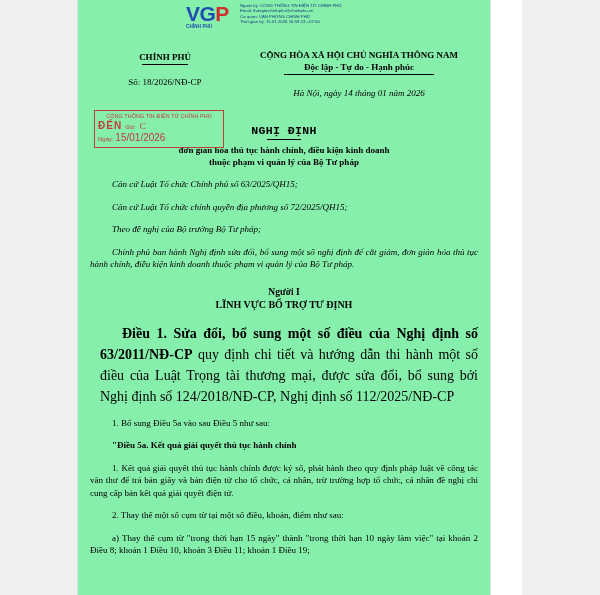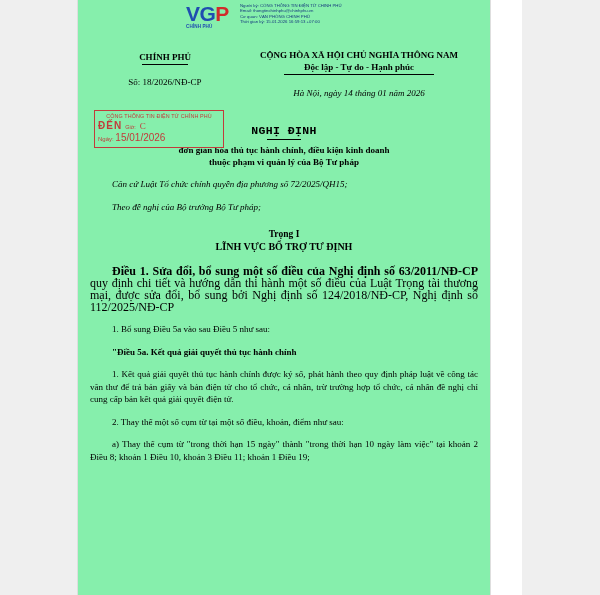--- a/index.html
+++ b/index.html
@@ -199,25 +199,26 @@
 
   .chuong {
     text-align: center;
     margin-top: 16px;
     font-weight: bold;
   }
   .chuong .c1 { font-size: 9.5px; }
   .chuong .c2 { font-size: 10px; line-height: 13px; margin-top: 1px; }
 
   .dieu {
-    font-size: 12px;
-    line-height: 12px;
+    font-size: 14px;
+    line-height: 21px;
     text-align: justify;
     margin-top: 12px;
     text-indent: 22px;
+    margin-left: 10px;
   }
   .dieu b { font-weight: bold; }
 </style>
 </head>
 <body>
 
 <div class="page">
   <div class="side-left"></div>
   <div class="side-right"></div>
 
@@ -263,26 +264,28 @@
       </div>
     </div>
 
     <div class="doc-title">
       <div class="nd">NGHỊ ĐỊNH</div>
       <div class="rule"></div>
       <div class="sub">đơn giản hóa thủ tục hành chính, điều kiện kinh doanh</div>
       <div class="sub">thuộc phạm vi quản lý của Bộ Tư pháp</div>
     </div>
 
+    <div class="para ital indent">Căn cứ Luật Tổ chức Chính phủ số 63/2025/QH15;</div>
     <div class="para ital indent">Căn cứ Luật Tổ chức chính quyền địa phương số 72/2025/QH15;</div>
     <div class="para ital indent">Theo đề nghị của Bộ trưởng Bộ Tư pháp;</div>
 
+    <div class="para ital indent">Chính phủ ban hành Nghị định sửa đổi, bổ sung một số nghị định để cắt giảm, đơn giản hóa thủ tục hành chính, điều kiện kinh doanh thuộc phạm vi quản lý của Bộ Tư pháp.</div>
 
     <div class="chuong">
-      <div class="c1">Trọng I</div>
+      <div class="c1">Người I</div>
       <div class="c2">LĨNH VỰC BỔ TRỢ TƯ ĐỊNH</div>
     </div>
 
     <div class="dieu">
       <b>Điều 1. Sửa đổi, bổ sung một số điều của Nghị định số 63/2011/NĐ-CP</b>
       <span>quy định chi tiết và hướng dẫn thi hành một số điều của Luật Trọng tài thương mại, được sửa đổi, bổ sung bởi Nghị định số 124/2018/NĐ-CP, Nghị định số 112/2025/NĐ-CP</span>
     </div>
 
     <div class="para indent">1. Bổ sung Điều 5a vào sau Điều 5 như sau:</div>
     <div class="para indent t-bold">"Điều 5a. Kết quả giải quyết thủ tục hành chính</div>

